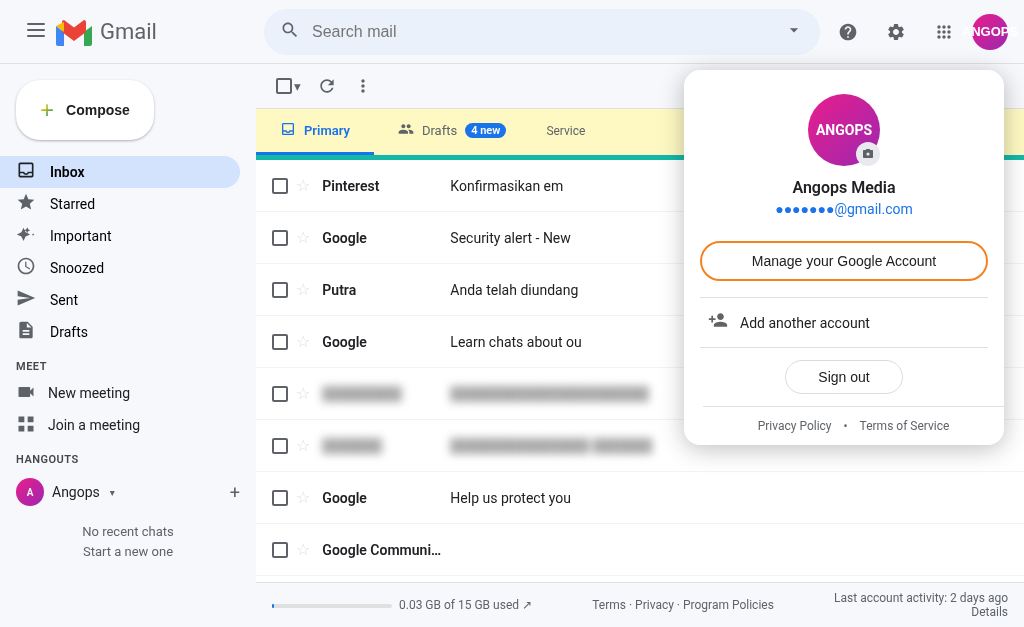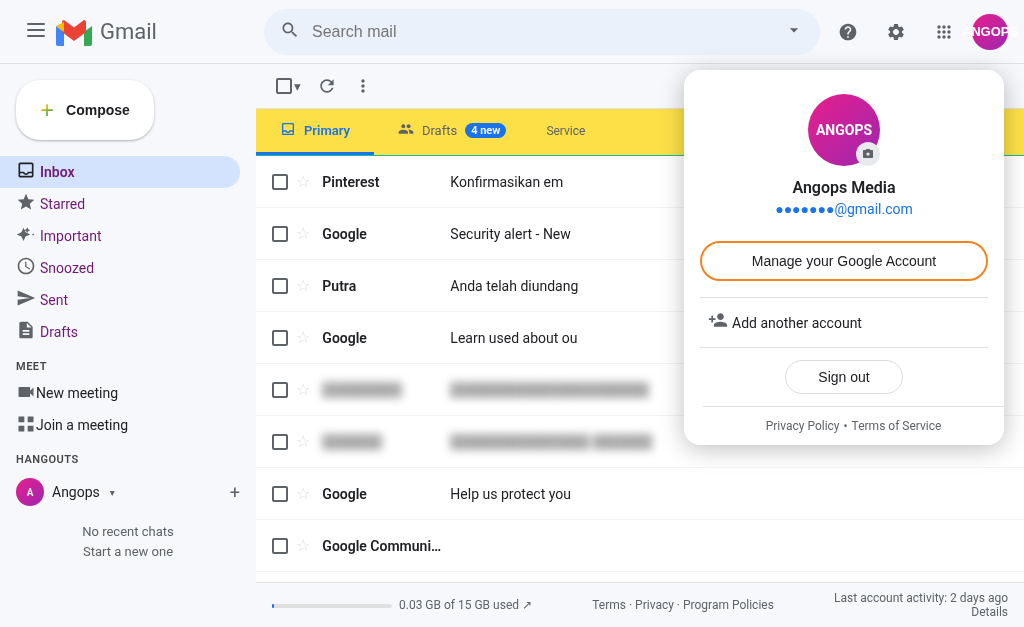--- a/index.html
+++ b/index.html
@@ -55,23 +55,23 @@
       box-shadow: 0 1px 3px rgba(0,0,0,0.2), 0 1px 2px rgba(0,0,0,0.1);
       white-space: nowrap;
     }
     .compose-plus-colored {
       font-size: 24px; font-weight: 300;
       background: linear-gradient(135deg, #ea4335 0%, #fbbc05 33%, #34a853 66%, #4285f4 100%);
       -webkit-background-clip: text; -webkit-text-fill-color: transparent;
     }
 
     .nav-item {
-      display: flex; align-items: center; gap: 4px;
+      display: flex; align-items: center; gap: 14px;
       padding: 0 16px; height: 32px; border-radius: 0 16px 16px 0;
-      margin-right: 16px; cursor: pointer; font-size: 14px; color: #701a75;
+      margin-right: 16px; cursor: pointer; font-size: 14px; color: #000000;
       text-decoration: none;
     }
     .nav-item.active { background: #d3e3fd; font-weight: 600; }
     .nav-icon { width: 20px; text-align: center; font-size: 16px; }
 
     .sidebar-section-label {
       padding: 12px 16px 4px; font-size: 11px; font-weight: 600;
       color: #444746; text-transform: uppercase; letter-spacing: 0.5px;
     }
     .hangouts-item {
@@ -97,21 +97,21 @@
       display: flex; align-items: center; padding: 8px 16px; gap: 8px;
       border-bottom: 1px solid #e0e0e0; background: #f6f8fc;
     }
     .toolbar-btn {
       border: none; background: transparent; cursor: pointer;
       padding: 4px; border-radius: 4px; color: #5f6368; display: flex; align-items: center; gap: 2px;
     }
 
     
     .tabs {
-      display: flex; border-bottom: 1px solid #14b8a6; background: #fde047;
+      display: flex; border-bottom: 5px solid #14b8a6; background: #fef9c3;
     }
     .tab {
       display: flex; align-items: center; gap: 8px; padding: 12px 24px;
       cursor: pointer; font-size: 13px; color: #5f6368; border-bottom: 3px solid transparent;
       position: relative;
     }
     .tab.active { color: #1a73e8; border-bottom-color: #1a73e8; }
     .tab-badge {
       background: #1a73e8; color: white; border-radius: 10px;
       padding: 1px 6px; font-size: 11px; font-weight: 600;
@@ -161,46 +161,46 @@
     .popup-name { font-size: 16px; font-weight: 600; color: #202124; }
     .popup-email { font-size: 14px; color: #1a73e8; margin-top: 4px; }
     .manage-account-btn {
       margin: 8px 16px 16px; border: 2px solid #f4821f;
       border-radius: 24px; padding: 10px 20px; background: white;
       font-size: 14px; color: #202124; cursor: pointer; width: calc(100% - 32px);
       font-weight: 500;
     }
     .popup-divider { height: 1px; background: #e0e0e0; margin: 0 16px; }
     .add-account-row {
-      display: flex; align-items: center; gap: 4px;
+      display: flex; align-items: center; gap: 12px;
       padding: 12px 24px; cursor: pointer; font-size: 14px; color: #202124;
     }
     .add-account-icon { font-size: 20px; color: #5f6368; }
     .sign-out-row { display: flex; justify-content: center; padding: 12px 24px; }
     .sign-out-btn {
       border: 1px solid #dadce0; border-radius: 20px;
       padding: 8px 32px; background: white; font-size: 14px; color: #202124;
       cursor: pointer; font-weight: 500;
     }
     .popup-footer {
-      display: flex; justify-content: center; align-items: center; gap: 4px;
+      display: flex; justify-content: center; align-items: center; gap: 12px;
       padding: 12px 16px; font-size: 12px; color: #5f6368;
       border-top: 1px solid #e0e0e0;
       margin-left: 19px;
     }
     .popup-footer a { color: #5f6368; text-decoration: none; }
 
     
     .cb { width: 16px; height: 16px; border: 2px solid #5f6368; border-radius: 2px; cursor: pointer; }
 
     
     svg { display: inline-block; }
 
     .meet-item {
-      display: flex; align-items: center; gap: 0;
+      display: flex; align-items: center; gap: 12px;
       padding: 4px 16px; height: 32px; cursor: pointer; font-size: 14px; color: #202124;
     }
   </style>
 </head>
 <body>
 
 <div class="header">
   <div class="header-left">
     <button class="icon-btn">
       <span>
@@ -413,21 +413,21 @@
         <span class="email-content">
           <span class="email-subject">Anda telah diundang</span>
         </span>
       </div>
 
       <div class="email-row">
         <div class="cb"></div>
         <span class="email-star">☆</span>
         <span class="email-sender">Google</span>
         <span class="email-content">
-          <span class="email-subject">Learn used about ou</span>
+          <span class="email-subject">Learn chats about ou</span>
         </span>
       </div>
 
       <div class="email-row">
         <div class="cb"></div>
         <span class="email-star">☆</span>
         <span class="email-sender blurred">████████</span>
         <span class="email-content blurred">████████████████████</span>
       </div>
 

